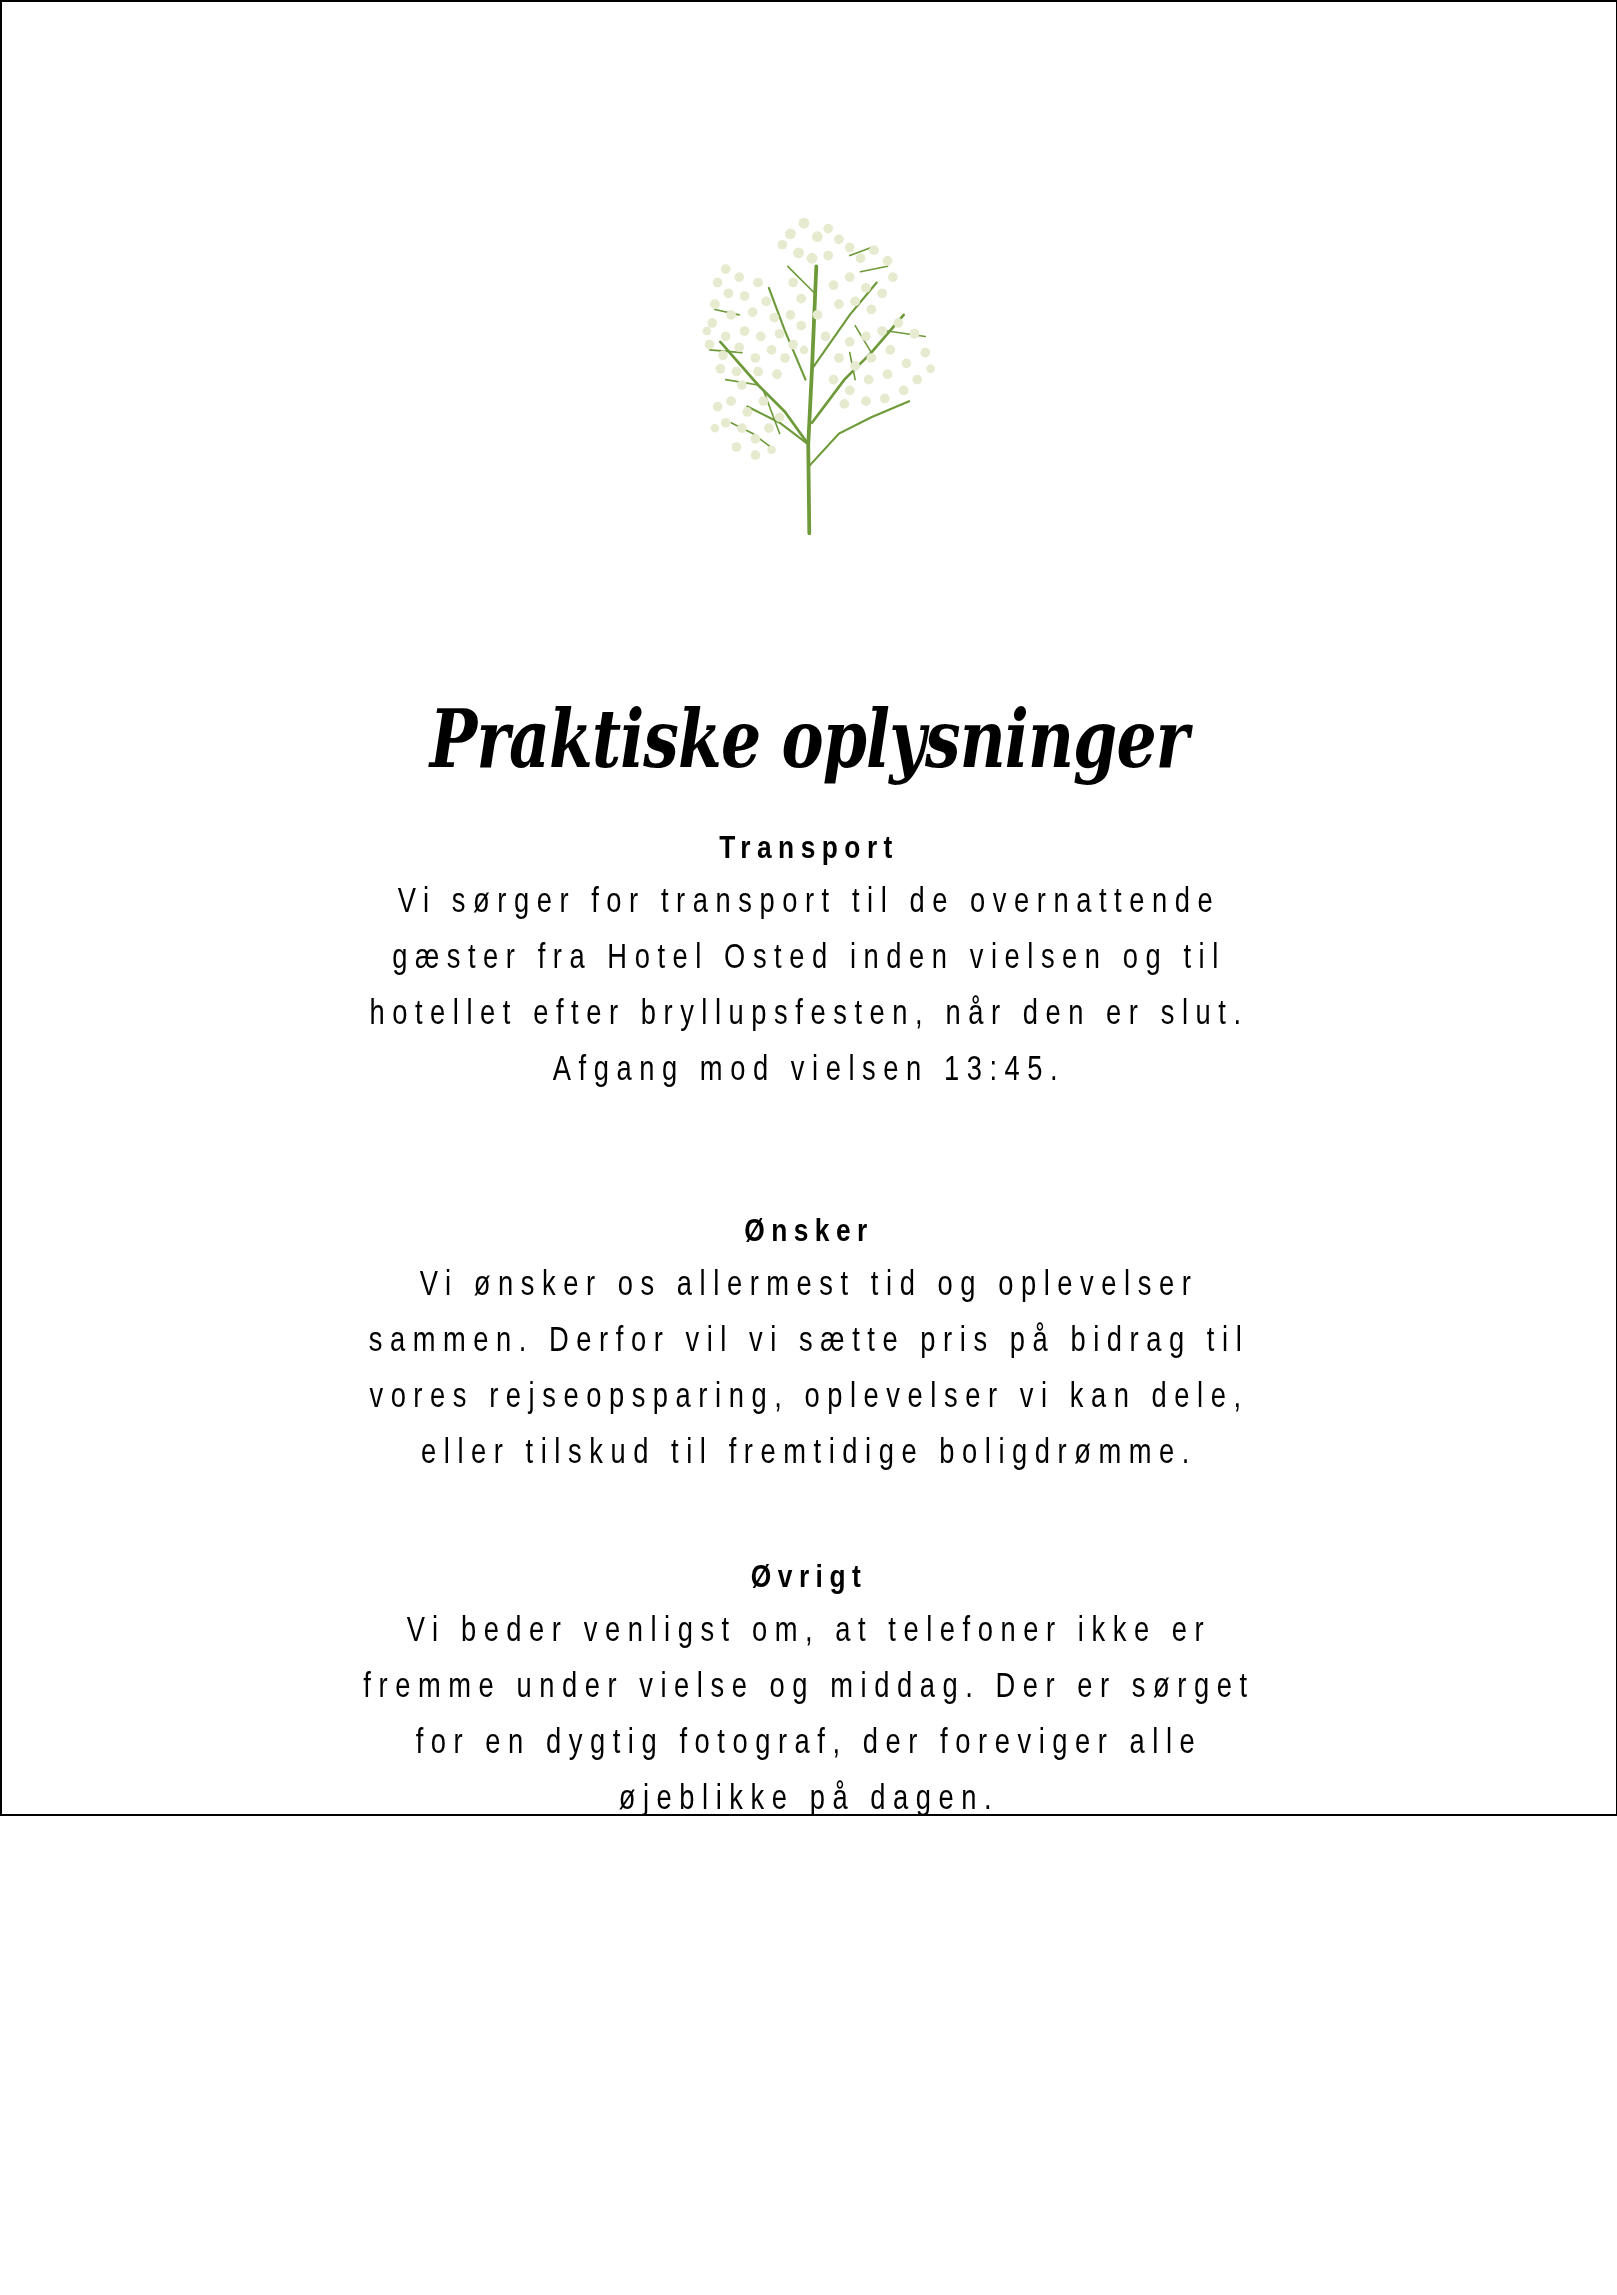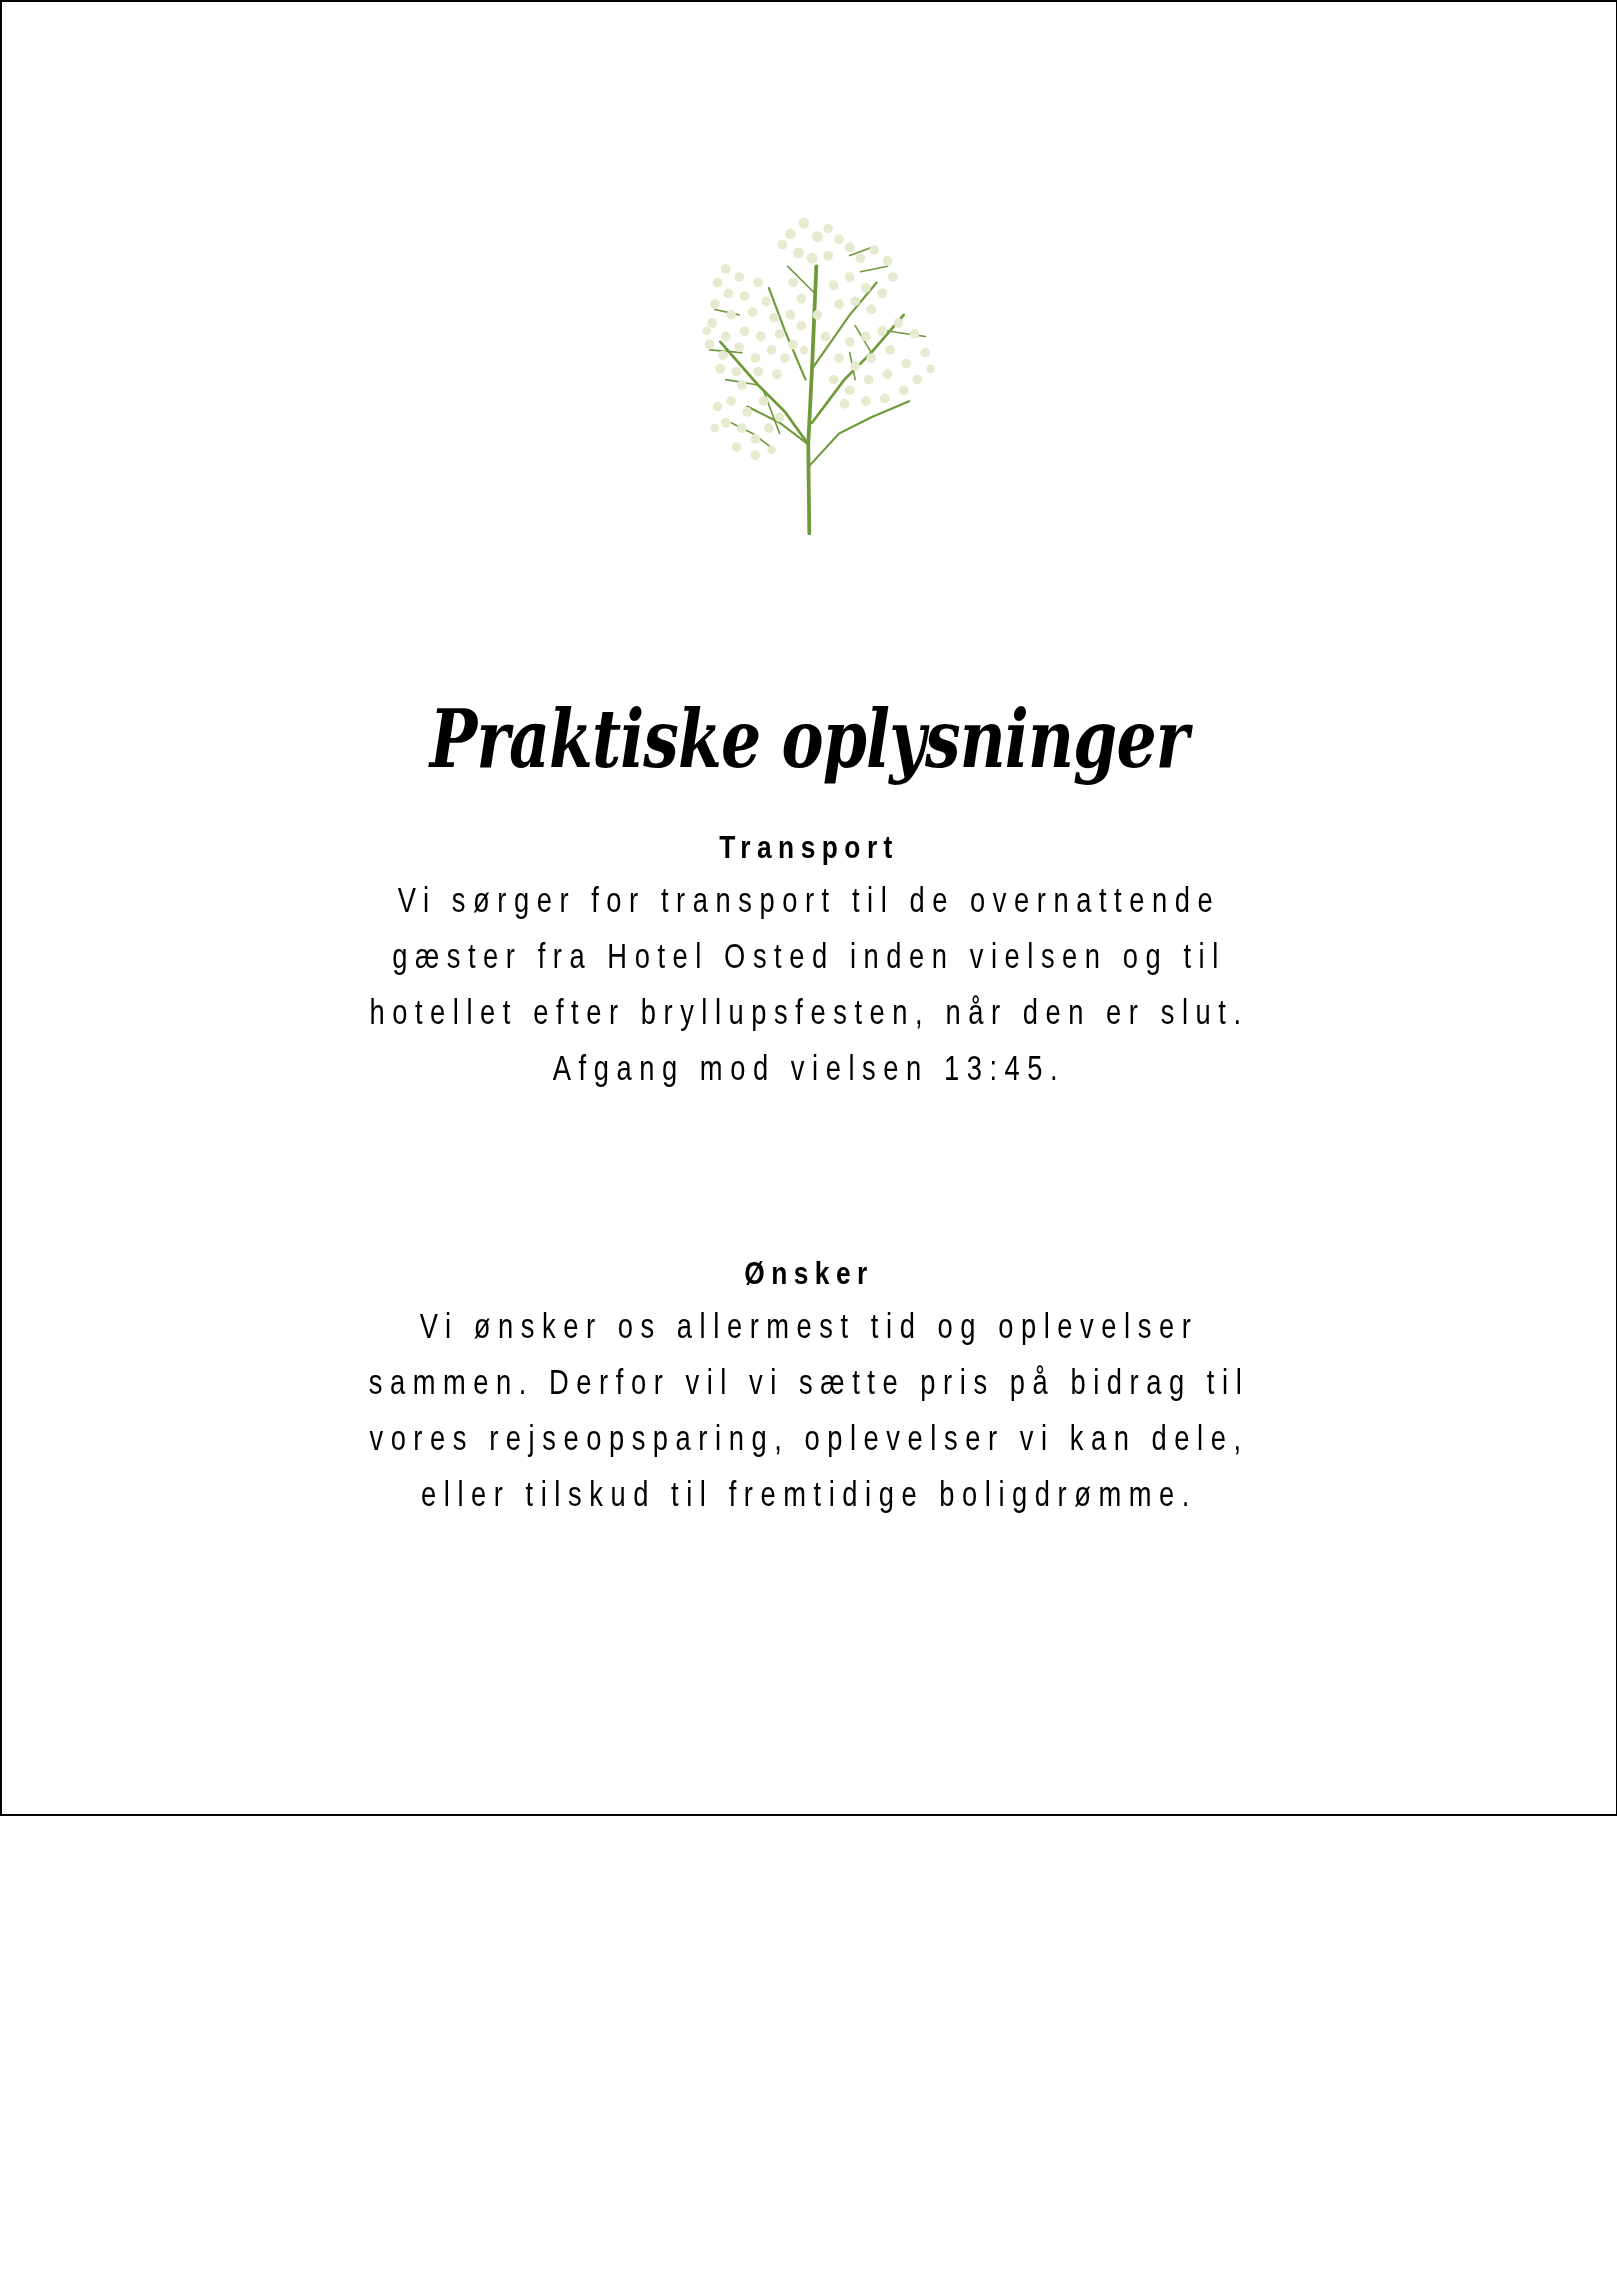--- a/index.html
+++ b/index.html
@@ -46,21 +46,21 @@
     .section p {
       margin: 0;
       font-size: 35px;
       font-weight: normal;
       letter-spacing: 9.7px;
       line-height: 56px;
       transform: scaleX(0.78);
     }
     .line { display: block; white-space: nowrap; }
     #sec-transport { top: 821px; }
-    #sec-onsker { top: 1247px; }
+    #sec-onsker { top: 1204px; }
     #sec-ovrigt { top: 1550px; }
   </style>
 </head>
 <body>
 
 <div class="page">
 
   <svg class="sprig" viewBox="0 0 500 610">
     <g fill="none" stroke="#6e9a3a" stroke-linecap="round">
       <path d="M245 605 L243 440 L250 300 L258 110" stroke-width="7"></path>
@@ -192,15 +192,24 @@
   <section class="section" id="sec-onsker">
     <h2>Ønsker</h2>
     <p>
       <span class="line">Vi ønsker os allermest tid og oplevelser</span>
       <span class="line">sammen. Derfor vil vi sætte pris på bidrag til</span>
       <span class="line">vores rejseopsparing, oplevelser vi kan dele,</span>
       <span class="line">eller tilskud til fremtidige boligdrømme.</span>
     </p>
   </section>
 
+  <section class="section" id="sec-ovrigt">
+    <h2>Øvrigt</h2>
+    <p>
+      <span class="line">Vi beder venligst om, at telefoner ikke er</span>
+      <span class="line">fremme under vielse og middag. Der er sørget</span>
+      <span class="line">for en dygtig fotograf, der foreviger alle</span>
+      <span class="line">øjeblikke på dagen.</span>
+    </p>
+  </section>
 
 </div>
 
 
 </body></html>

